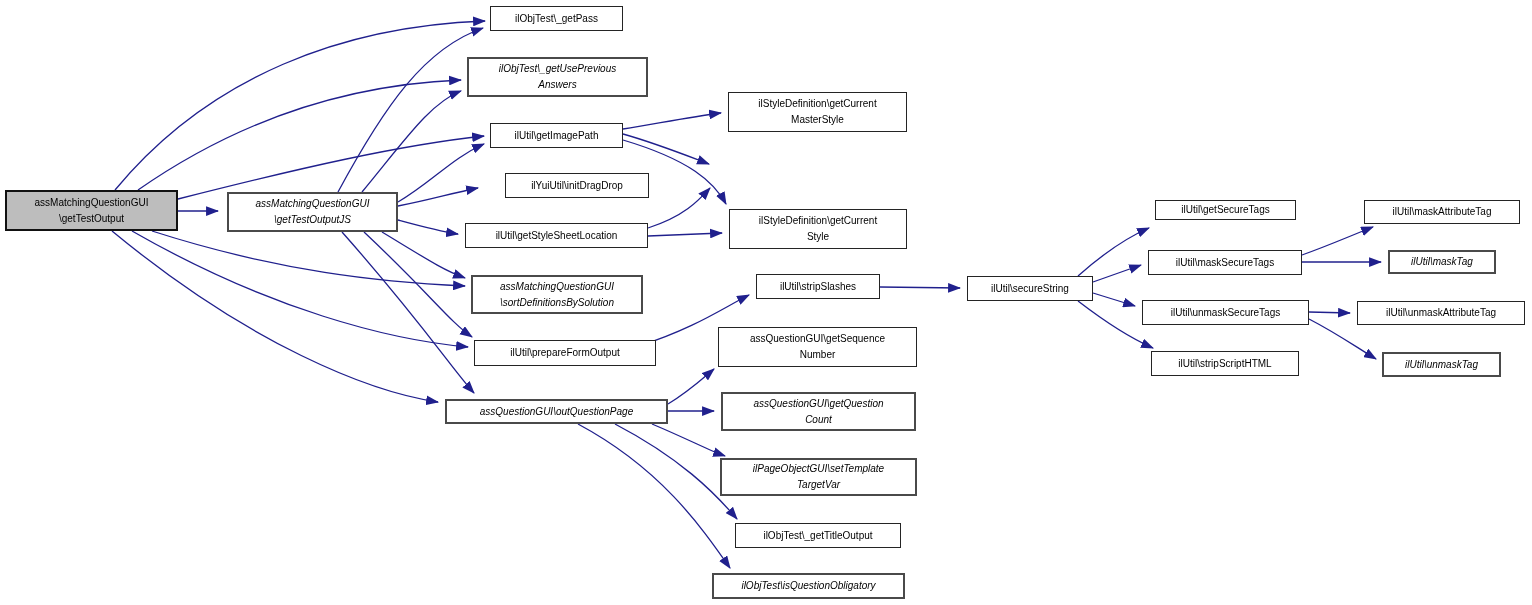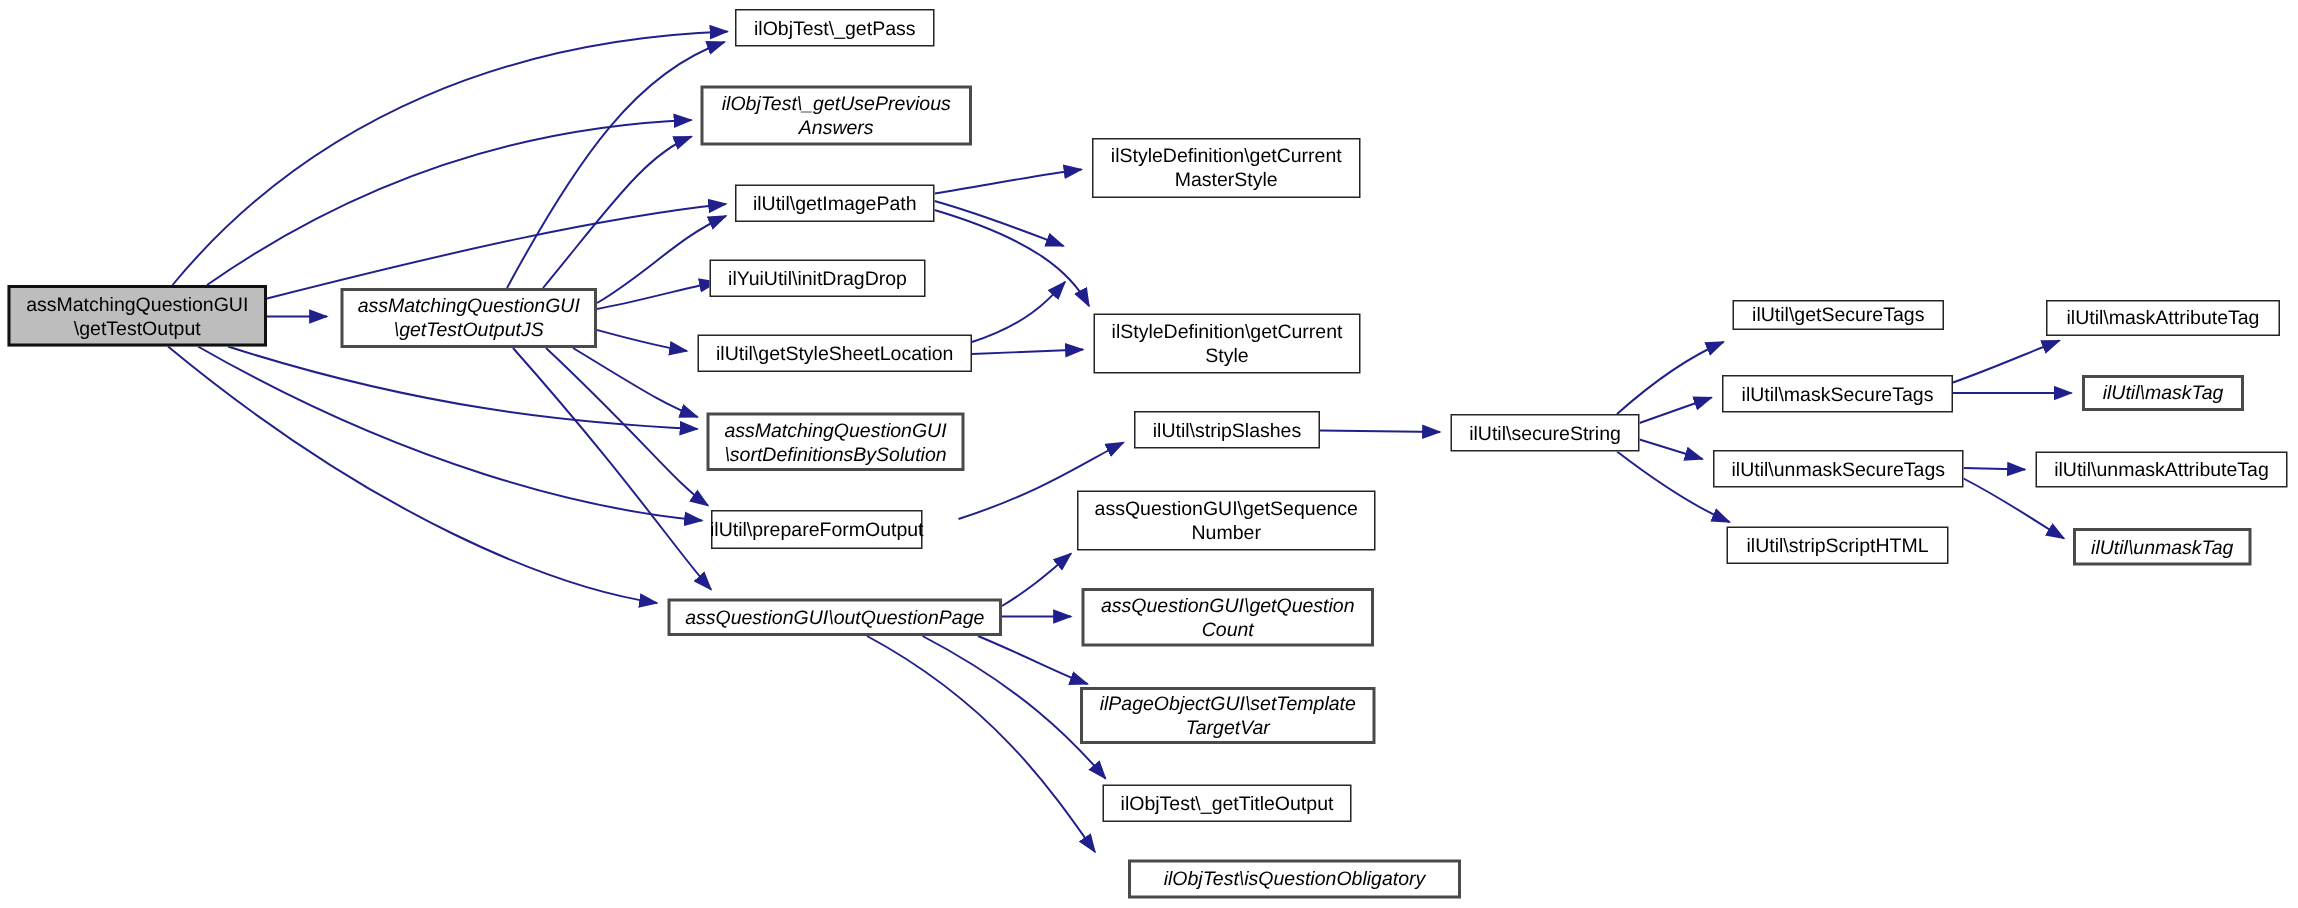--- a/index.html
+++ b/index.html
@@ -12,21 +12,21 @@
   }
   .edges{position:absolute;left:0;top:0;pointer-events:none;}
   .node{
     position:absolute;
     box-sizing:border-box;
     background:#ffffff;
     border:1px solid #242424;
     color:#000000;
     display:flex;align-items:center;justify-content:center;
     text-align:center;
-    font-size:13px;line-height:16px;
+    font-size:10px;line-height:16px;
     white-space:pre-line;
     padding:1px 4px;
     cursor:pointer;
   }
   .node.thick{border-width:2px;border-color:#4a4a4a;font-style:italic;}
   .node.start{background:#bdbdbd;border:2px solid #111111;cursor:default;}
 </style>
 </head>
 <body>
 
@@ -83,52 +83,52 @@
   <div class="node thick" style="left:227px;top:192px;width:171px;height:40px">assMatchingQuestionGUI
 \getTestOutputJS</div>
 
   <div class="node" style="left:490px;top:6px;width:133px;height:25px">ilObjTest\_getPass</div>
 
   <div class="node thick" style="left:467px;top:57px;width:181px;height:40px">ilObjTest\_getUsePrevious
 Answers</div>
 
   <div class="node" style="left:490px;top:123px;width:133px;height:25px">ilUtil\getImagePath</div>
 
-  <div class="node" style="left:473px;top:173px;width:144px;height:25px">ilYuiUtil\initDragDrop</div>
+  <div class="node" style="left:505px;top:173px;width:144px;height:25px">ilYuiUtil\initDragDrop</div>
 
   <div class="node" style="left:465px;top:223px;width:183px;height:25px">ilUtil\getStyleSheetLocation</div>
 
   <div class="node" style="left:728px;top:92px;width:179px;height:40px">ilStyleDefinition\getCurrent
 MasterStyle</div>
 
 
   <div class="node" style="left:729px;top:209px;width:178px;height:40px">ilStyleDefinition\getCurrent
 Style</div>
 
   <div class="node thick" style="left:471px;top:275px;width:172px;height:39px">assMatchingQuestionGUI
 \sortDefinitionsBySolution</div>
 
-  <div class="node" style="left:474px;top:340px;width:141px;height:26px">ilUtil\prepareFormOutput</div>
+  <div class="node" style="left:474px;top:340px;width:182px;height:26px">ilUtil\prepareFormOutput</div>
 
   <div class="node thick" style="left:445px;top:399px;width:223px;height:25px">assQuestionGUI\outQuestionPage</div>
 
   <div class="node" style="left:756px;top:274px;width:124px;height:25px">ilUtil\stripSlashes</div>
 
   <div class="node" style="left:718px;top:327px;width:199px;height:40px">assQuestionGUI\getSequence
 Number</div>
 
   <div class="node thick" style="left:721px;top:392px;width:195px;height:39px">assQuestionGUI\getQuestion
 Count</div>
 
   <div class="node thick" style="left:720px;top:458px;width:197px;height:38px">ilPageObjectGUI\setTemplate
 TargetVar</div>
 
   <div class="node" style="left:735px;top:523px;width:166px;height:25px">ilObjTest\_getTitleOutput</div>
 
-  <div class="node thick" style="left:752px;top:573px;width:222px;height:26px">ilObjTest\isQuestionObligatory</div>
+  <div class="node thick" style="left:712px;top:573px;width:193px;height:26px">ilObjTest\isQuestionObligatory</div>
 
   <div class="node" style="left:967px;top:276px;width:126px;height:25px">ilUtil\secureString</div>
 
   <div class="node" style="left:1155px;top:200px;width:141px;height:20px">ilUtil\getSecureTags</div>
 
   <div class="node" style="left:1148px;top:250px;width:154px;height:25px">ilUtil\maskSecureTags</div>
 
   <div class="node" style="left:1142px;top:300px;width:167px;height:25px">ilUtil\unmaskSecureTags</div>
 
   <div class="node" style="left:1151px;top:351px;width:148px;height:25px">ilUtil\stripScriptHTML</div>

